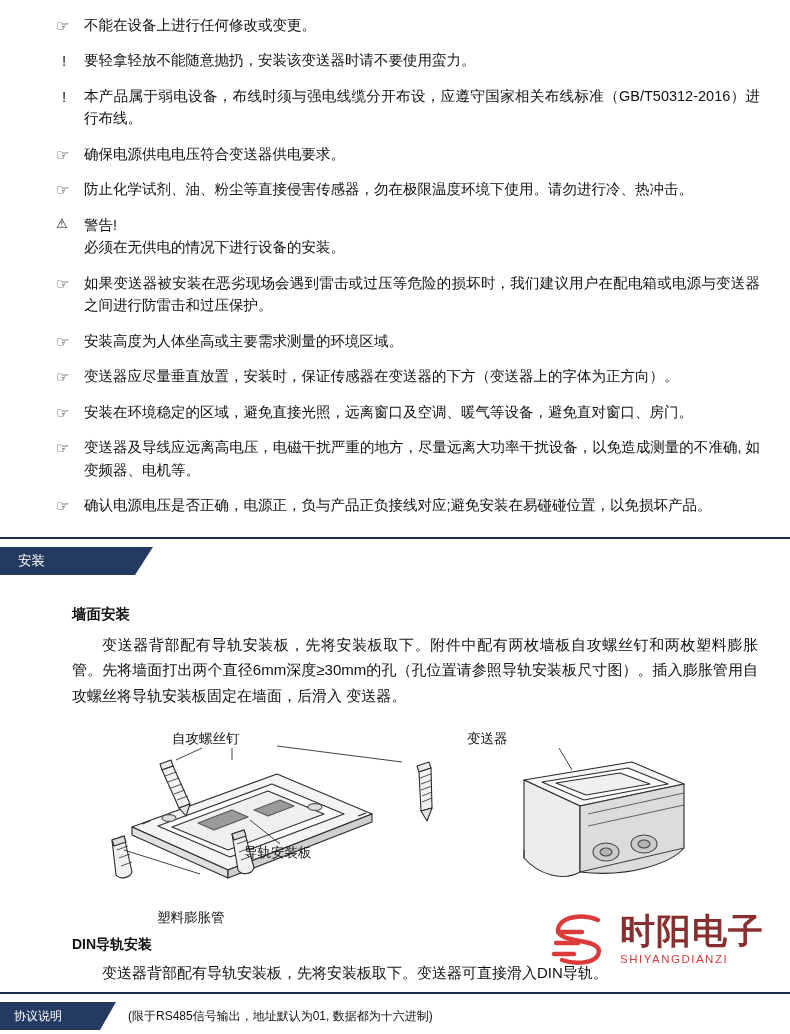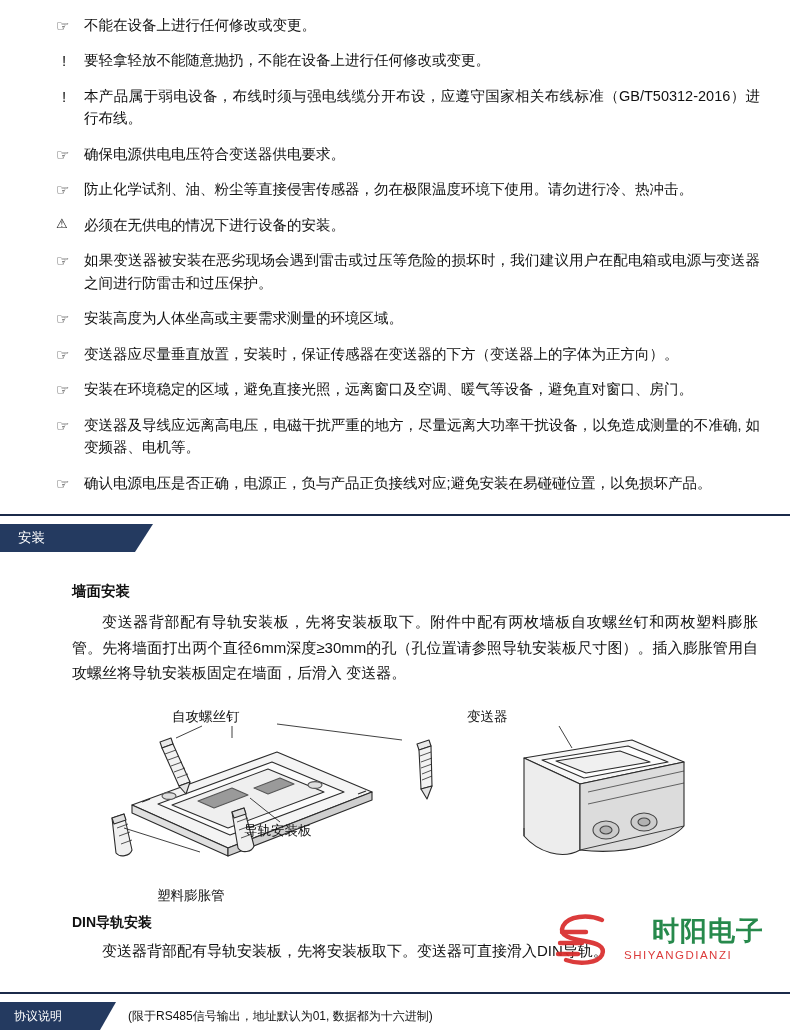--- a/index.html
+++ b/index.html
@@ -155,25 +155,24 @@
   }
   .wm-mark {
     width: 62px;
     height: 58px;
     margin-right: 10px;
   }
   .wm-text {
     line-height: 1.05;
   }
   .wm-cn {
-    font-size: 27px;
-    color: #15803d;
+    font-size: 35px;
+    color: #7f1d1d;
     font-weight: bold;
     letter-spacing: 1px;
-    margin-left: 28px;
   }
   .wm-en {
     font-size: 11.5px;
     color: #d92b2b;
     letter-spacing: 1.5px;
     margin-top: 3px;
   }
 
   
   .footer-wrap {
@@ -227,40 +226,41 @@
 
   <div class="notices">
 
     <div class="notice">
       <span class="marker hand">☞</span>
       <span class="txt">不能在设备上进行任何修改或变更。</span>
     </div>
 
     <div class="notice">
       <span class="marker bang">!</span>
-      <span class="txt">要轻拿轻放不能随意抛扔，不能在设备上进行任何修改或变更。</span>
+      <span class="txt">要轻拿轻放不能随意抛扔，安装该变送器时请不要使用蛮力。</span>
     </div>
 
     <div class="notice">
       <span class="marker bang">!</span>
       <span class="txt">本产品属于弱电设备，布线时须与强电线缆分开布设，应遵守国家相关布线标准（GB/T50312-2016）进行布线。</span>
     </div>
 
     <div class="notice">
       <span class="marker hand">☞</span>
       <span class="txt">确保电源供电电压符合变送器供电要求。</span>
     </div>
 
     <div class="notice">
       <span class="marker hand">☞</span>
       <span class="txt">防止化学试剂、油、粉尘等直接侵害传感器，勿在极限温度环境下使用。请勿进行冷、热冲击。</span>
     </div>
 
     <div class="notice">
       <span class="marker warn">⚠</span>
+      <span class="txt">警告!</span>
       <span class="line2">必须在无供电的情况下进行设备的安装。</span>
     </div>
 
     <div class="notice">
       <span class="marker hand">☞</span>
       <span class="txt">如果变送器被安装在恶劣现场会遇到雷击或过压等危险的损坏时，我们建议用户在配电箱或电源与变送器之间进行防雷击和过压保护。</span>
     </div>
 
     <div class="notice">
       <span class="marker hand">☞</span>

